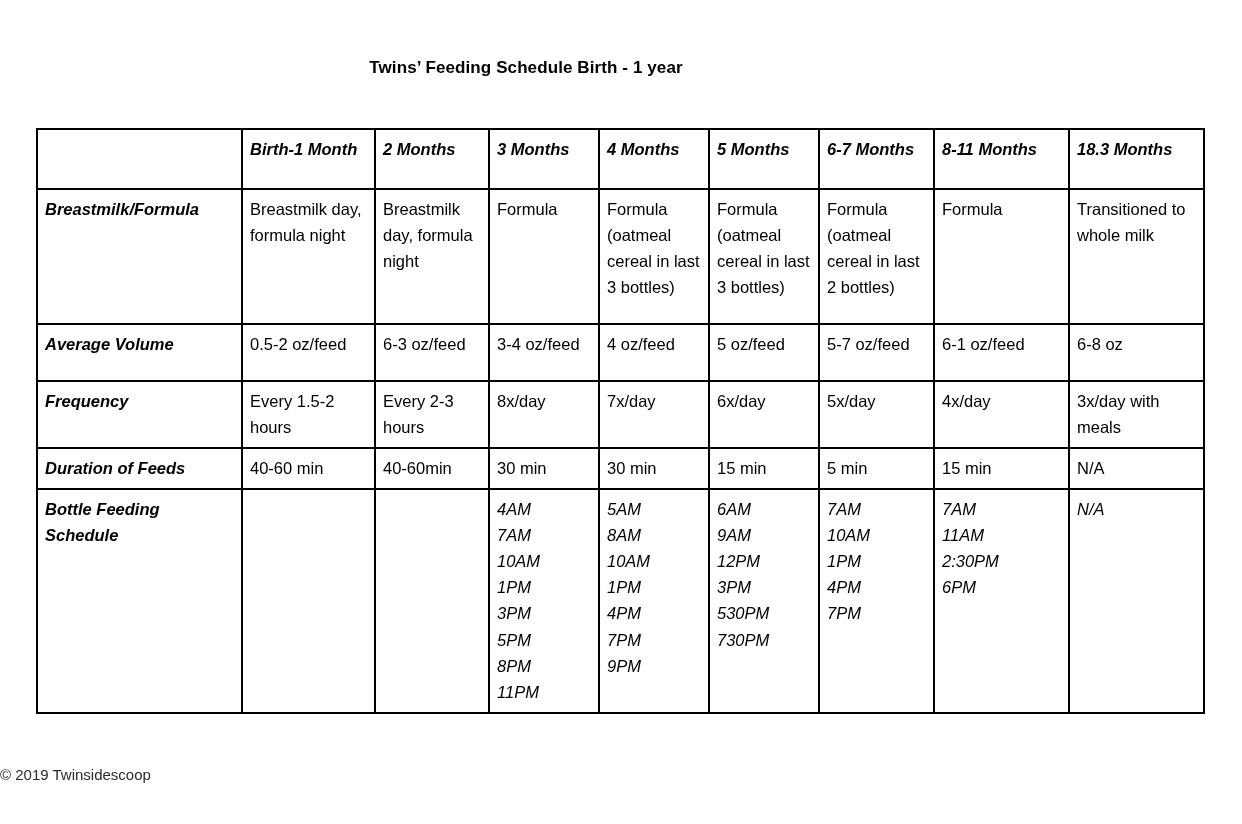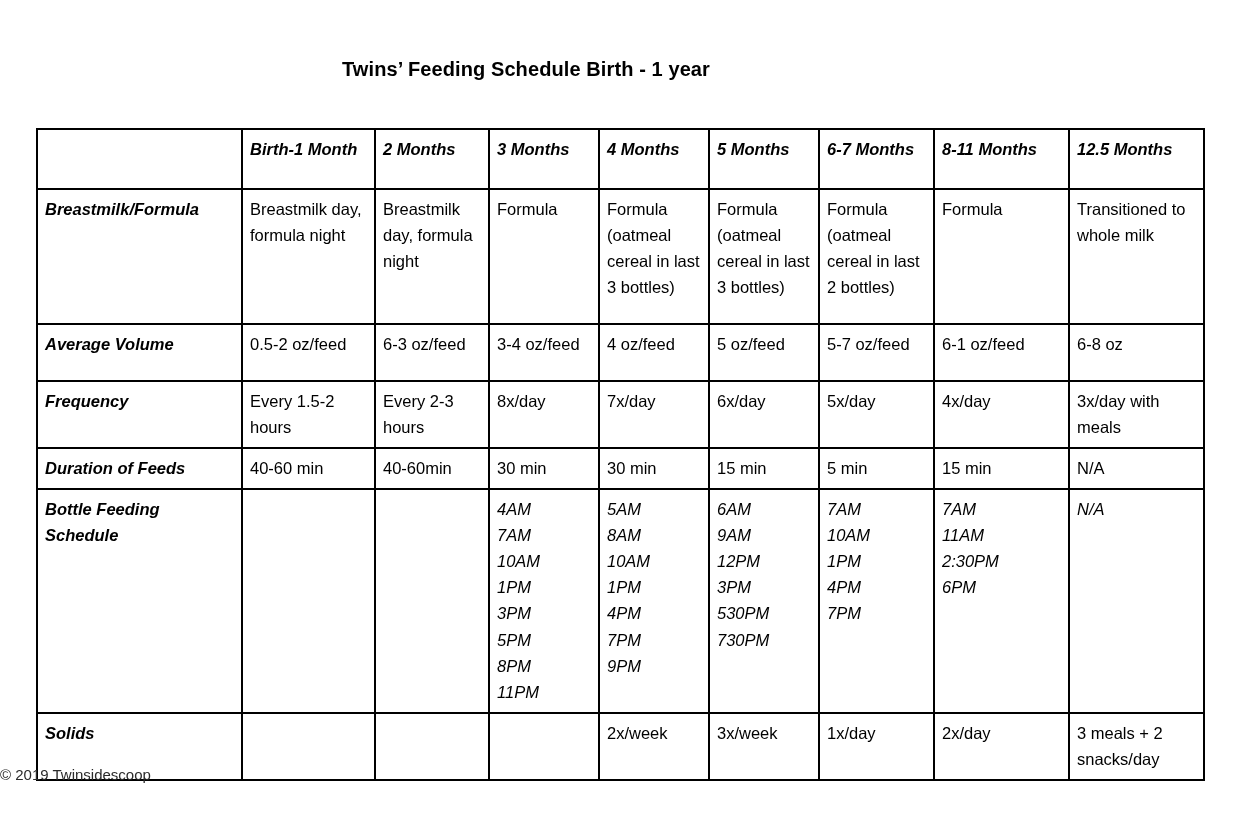--- a/index.html
+++ b/index.html
@@ -23,21 +23,21 @@
     position: relative;
     box-sizing: border-box;
   }
 
   .doc-title {
     position: absolute;
     top: 58px;
     left: 0;
     width: 1052px;
     text-align: center;
-    font-size: 20px;
+    font-size: 17px;
     font-weight: bold;
     letter-spacing: 0.1px;
   }
 
   .table-wrap {
     position: absolute;
     top: 128px;
     left: 36px;
     width: 1167px;
   }
@@ -134,21 +134,21 @@
       <thead>
         <tr class="r-head">
           <th></th>
           <th>Birth-1 Month</th>
           <th>2 Months</th>
           <th>3 Months</th>
           <th>4 Months</th>
           <th>5 Months</th>
           <th>6-7 Months</th>
           <th>8-11 Months</th>
-          <th>12.5 Months</th>
+          <th>18.3 Months</th>
         </tr>
       </thead>
       <tbody>
 
         <tr class="r-milk">
           <th class="row-label">Breastmilk/Formula</th>
           <td class="times">Breastmilk day, formula night</td>
           <td class="times">Breastmilk day, formula night</td>
           <td class="times">Formula</td>
           <td class="times">Formula (oatmeal cereal in last 3 bottles)</td>
@@ -224,31 +224,20 @@
 1PM
 4PM
 7PM</td>
           <td class="times">7AM
 11AM
 2:30PM
 6PM</td>
           <td class="times">N/A</td>
         </tr>
 
-        <tr class="r-solids">
-          <th class="row-label">Solids</th>
-          <td class="times"></td>
-          <td class="times"></td>
-          <td class="times"></td>
-          <td class="times">2x/week</td>
-          <td class="times">3x/week</td>
-          <td class="times">1x/day</td>
-          <td class="times">2x/day</td>
-          <td class="times">3 meals + 2 snacks/day</td>
-        </tr>
 
       </tbody>
     </table>
   </div>
 
   <div class="footer">© 2019 Twinsidescoop</div>
 
 </div>
 
 </body></html>

